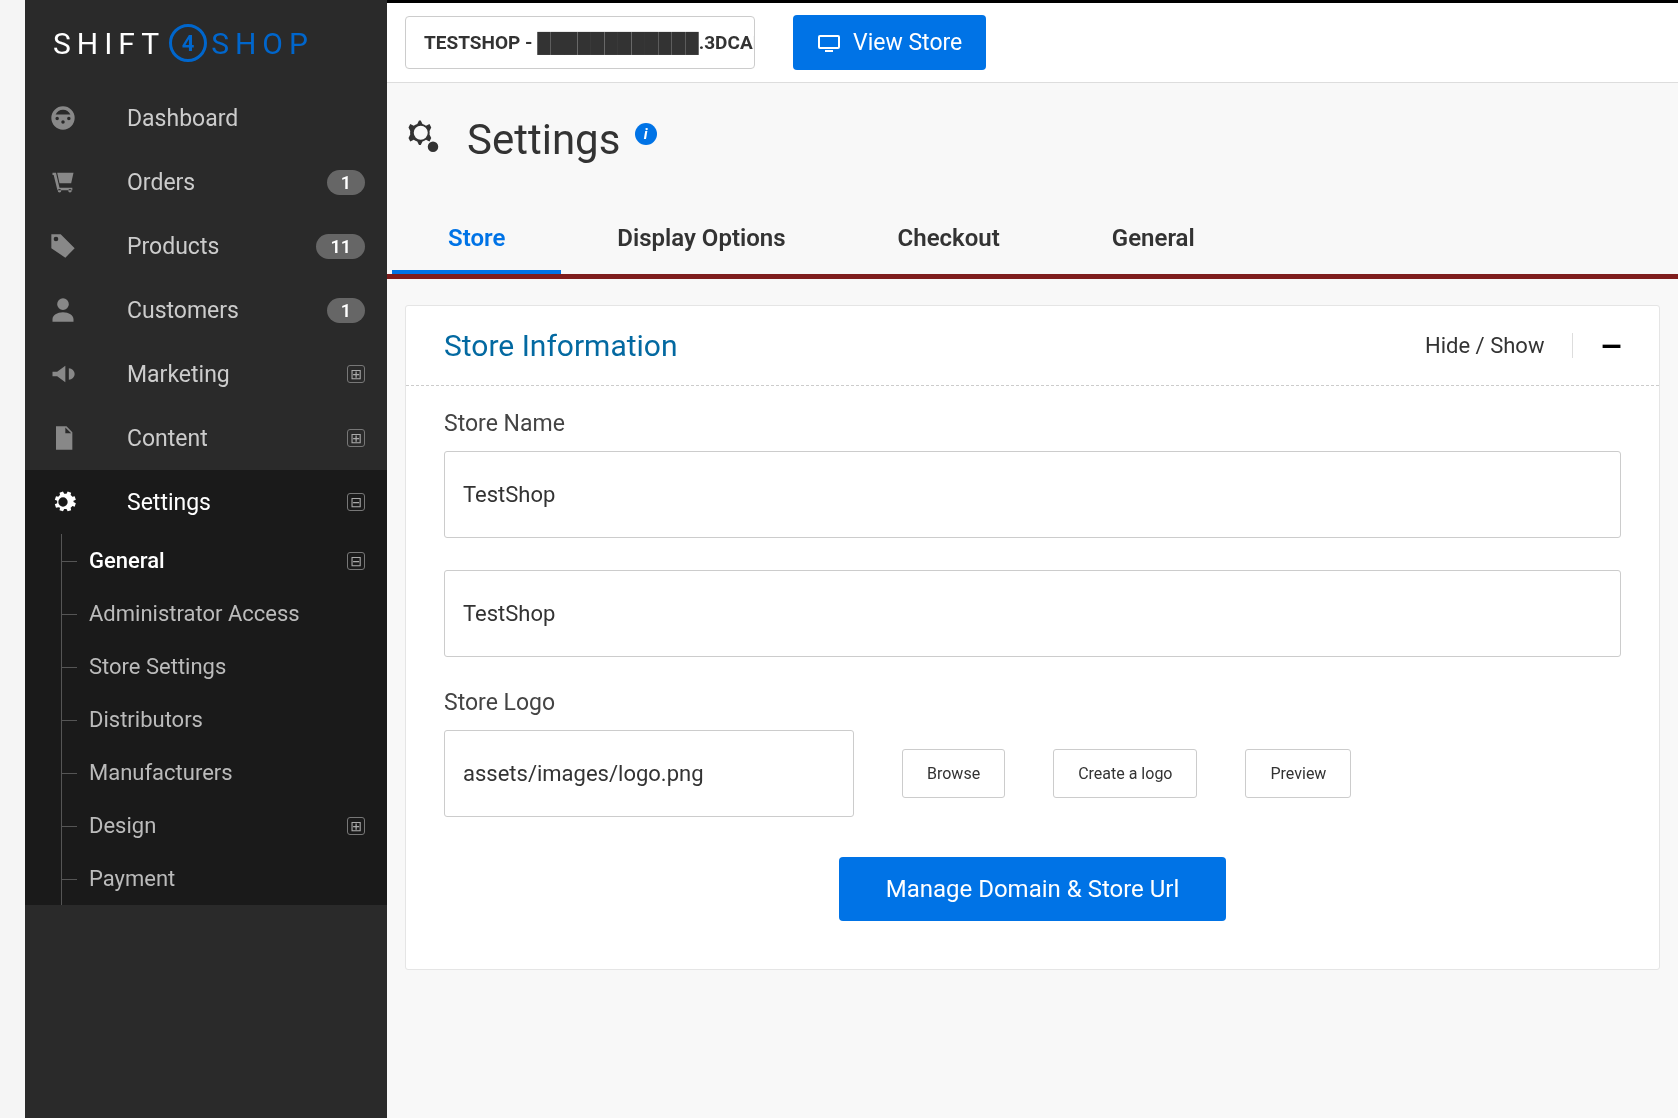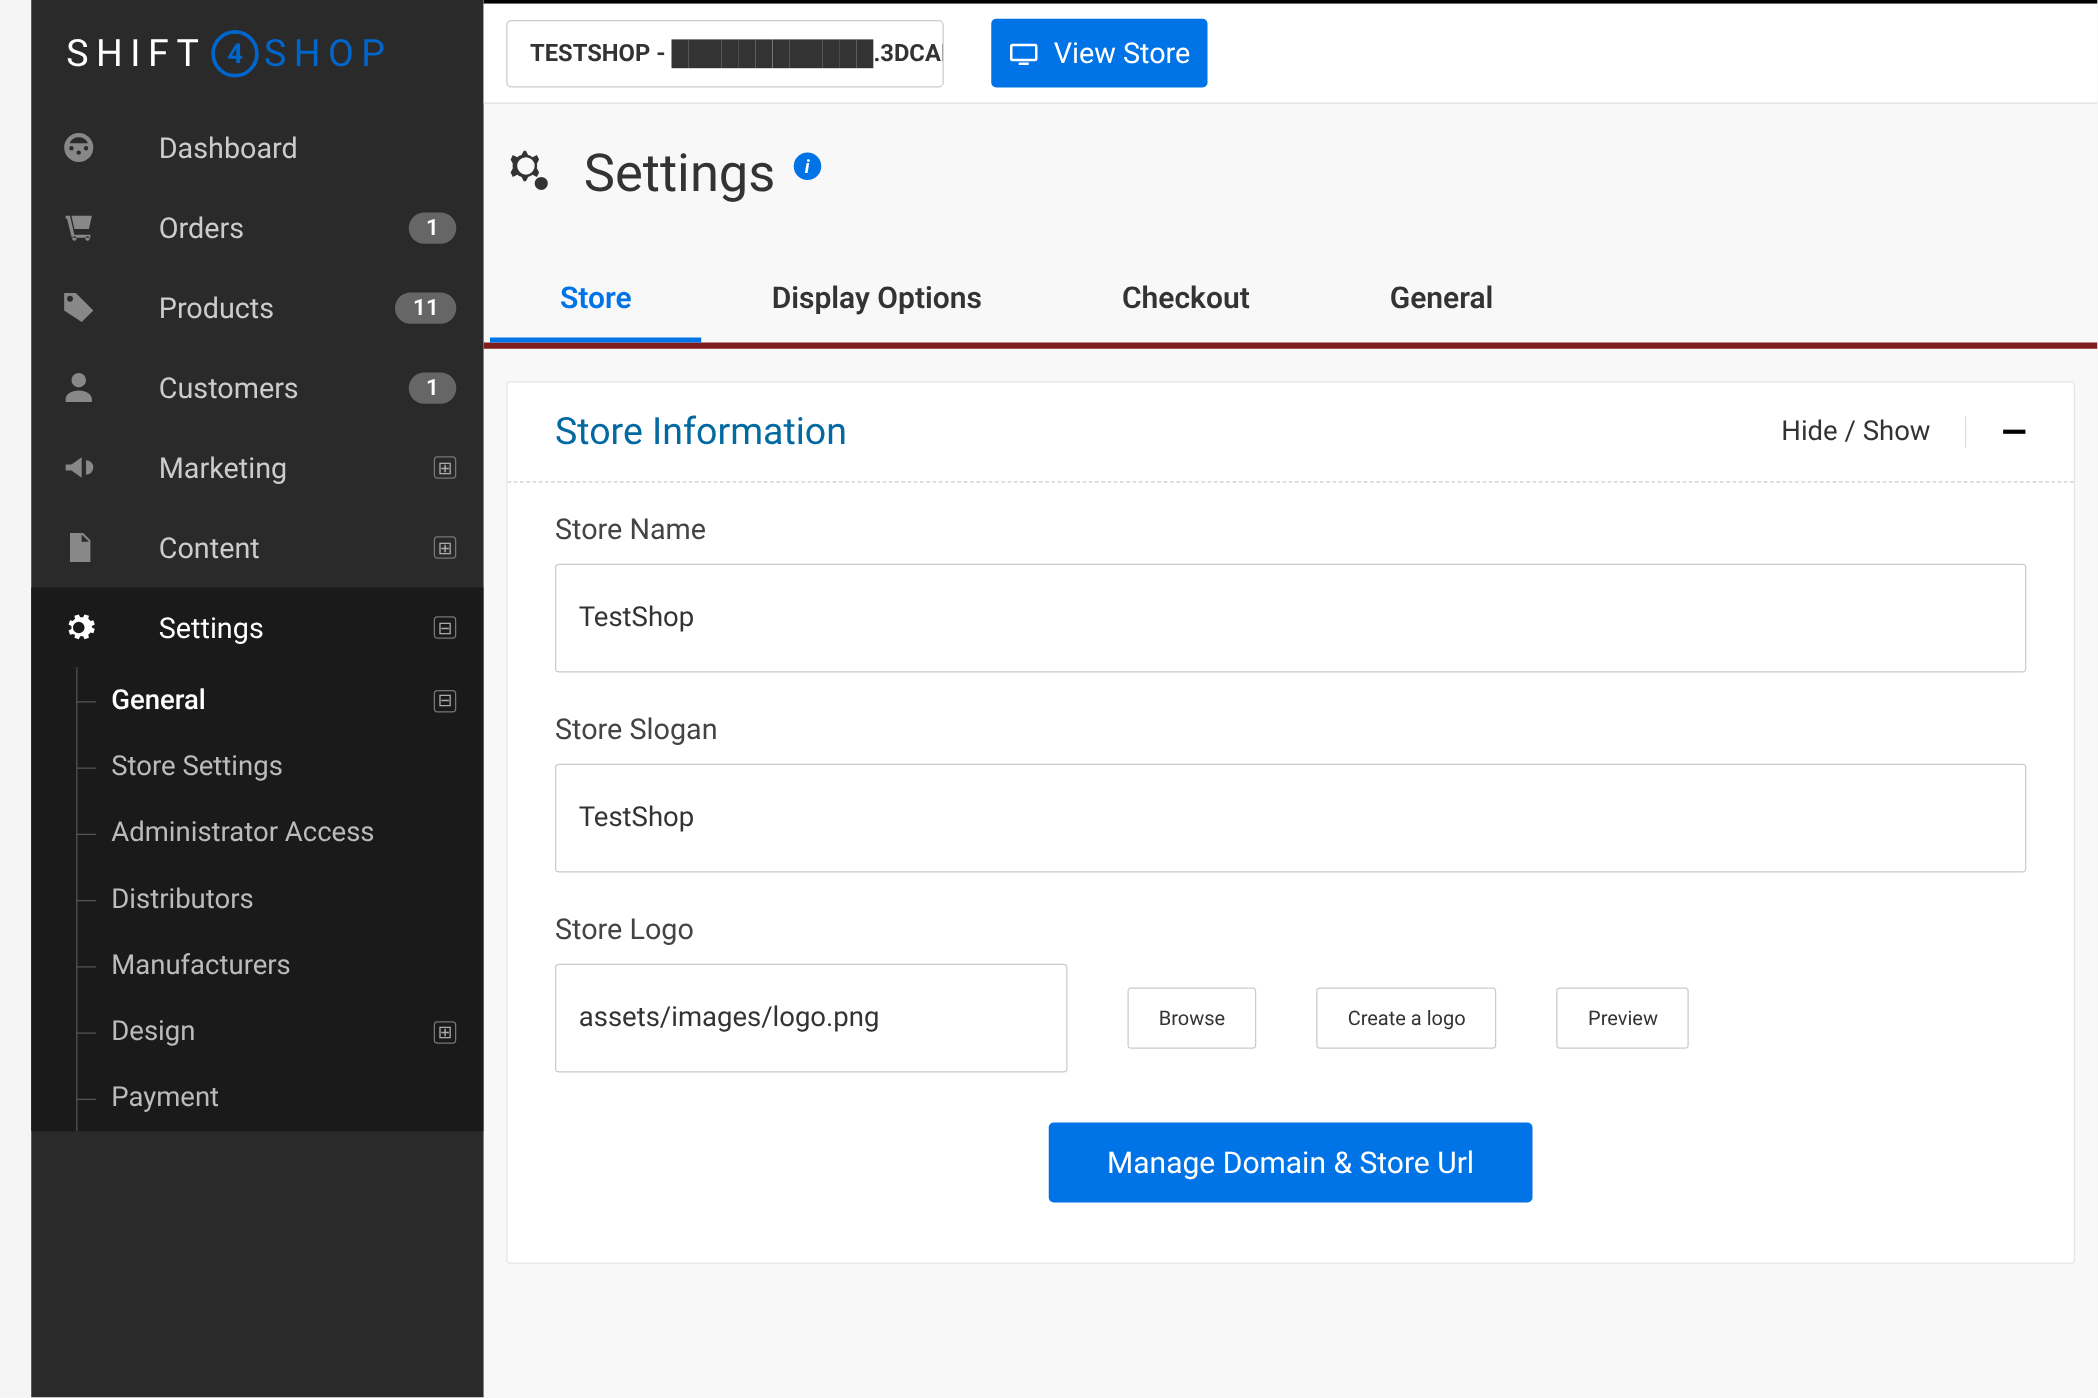--- a/index.html
+++ b/index.html
@@ -23,21 +23,21 @@
 .subnav { background: #1a1a1a; padding-left: 36px; }
 .subnav-item { display: flex; align-items: center; padding: 14px 22px 14px 28px; cursor: pointer; color: #bbb; font-size: 22px; position: relative; }
 .subnav-item::before { content: ""; position: absolute; left: 0; top: 0; bottom: 0; width: 1px; background: #555; }
 .subnav-item::after { content: ""; position: absolute; left: 0; top: 50%; width: 16px; height: 1px; background: #555; }
 .subnav-item.active { color: #fff; font-weight: 500; }
 .subnav-label { flex: 1; }
 
 .main { flex: 1; display: flex; flex-direction: column; background: #f8f8f8; border-top: 3px solid #000; }
 .topbar { display: flex; align-items: center; padding: 12px 18px; background: #fff; border-bottom: 1px solid #ddd; gap: 38px; }
 .store-select { border: 1px solid #ccc; border-radius: 4px; padding: 14px 18px; font-size: 19px; font-weight: 700; color: #333; background: #fff; width: 350px; white-space: nowrap; overflow: hidden; }
-.view-store-btn { background: #0073e6; color: #fff; border: none; border-radius: 4px; padding: 14px 14px; font-size: 23px; cursor: pointer; display: flex; align-items: center; gap: 12px; }
+.view-store-btn { background: #0073e6; color: #fff; border: none; border-radius: 4px; padding: 14px 24px; font-size: 23px; cursor: pointer; display: flex; align-items: center; gap: 12px; }
 .view-store-btn svg { width: 24px; height: 20px; fill: none; stroke: #fff; stroke-width: 2; }
 
 .page-header { padding: 32px 18px 0 18px; display: flex; align-items: center; gap: 20px; }
 .page-header-icon svg { width: 42px; height: 42px; fill: #333; }
 .page-title { font-size: 42px; font-weight: 400; color: #333; }
 .info-icon { display: inline-flex; width: 22px; height: 22px; background: #0073e6; color: #fff; border-radius: 50%; align-items: center; justify-content: center; font-size: 15px; font-weight: 700; font-style: italic; vertical-align: super; margin-left: 4px; }
 
 .tabs { display: flex; border-bottom: 5px solid #7f1d1d; margin-top: 42px; padding-left: 5px; }
 .tab { padding: 18px 56px; font-size: 24px; font-weight: 600; color: #333; cursor: pointer; border-bottom: 4px solid transparent; }
 .tab.active { color: #0073e6; border-bottom-color: #0073e6; }
@@ -135,24 +135,24 @@
     <span class="nav-label">Settings</span>
     <span class="nav-expand">⊟</span>
   </div>
 
   <div class="subnav">
     <div class="subnav-item active">
       <span class="subnav-label">General</span>
       <span class="nav-expand">⊟</span>
     </div>
     <div class="subnav-item">
+      <span class="subnav-label">Administrator Access</span>
+    </div>
+    <div class="subnav-item">
       <span class="subnav-label">Store Settings</span>
-    </div>
-    <div class="subnav-item">
-      <span class="subnav-label">Administrator Access</span>
     </div>
     <div class="subnav-item">
       <span class="subnav-label">Distributors</span>
     </div>
     <div class="subnav-item">
       <span class="subnav-label">Manufacturers</span>
     </div>
     <div class="subnav-item">
       <span class="subnav-label">Design</span>
       <span class="nav-expand">⊞</span>
@@ -197,21 +197,20 @@
       <div class="panel-title">Store Information</div>
       <div class="hide-show">Hide / Show</div>
       <div class="collapse-btn">—</div>
     </div>
     <div class="panel-body">
       <div class="field">
         <label class="field-label">Store Name</label>
         <input class="field-input" value="TestShop" style="">
       </div>
       <div class="field">
-        <label class="field-label">Store Slogan</label>
         <input class="field-input" value="TestShop" style="">
       </div>
       <div class="field">
         <label class="field-label">Store Logo</label>
         <div class="logo-row">
           <input class="field-input" value="assets/images/logo.png" style="">
           <button class="btn-outline">Browse</button>
           <button class="btn-outline">Create a logo</button>
           <button class="btn-outline">Preview</button>
         </div>

